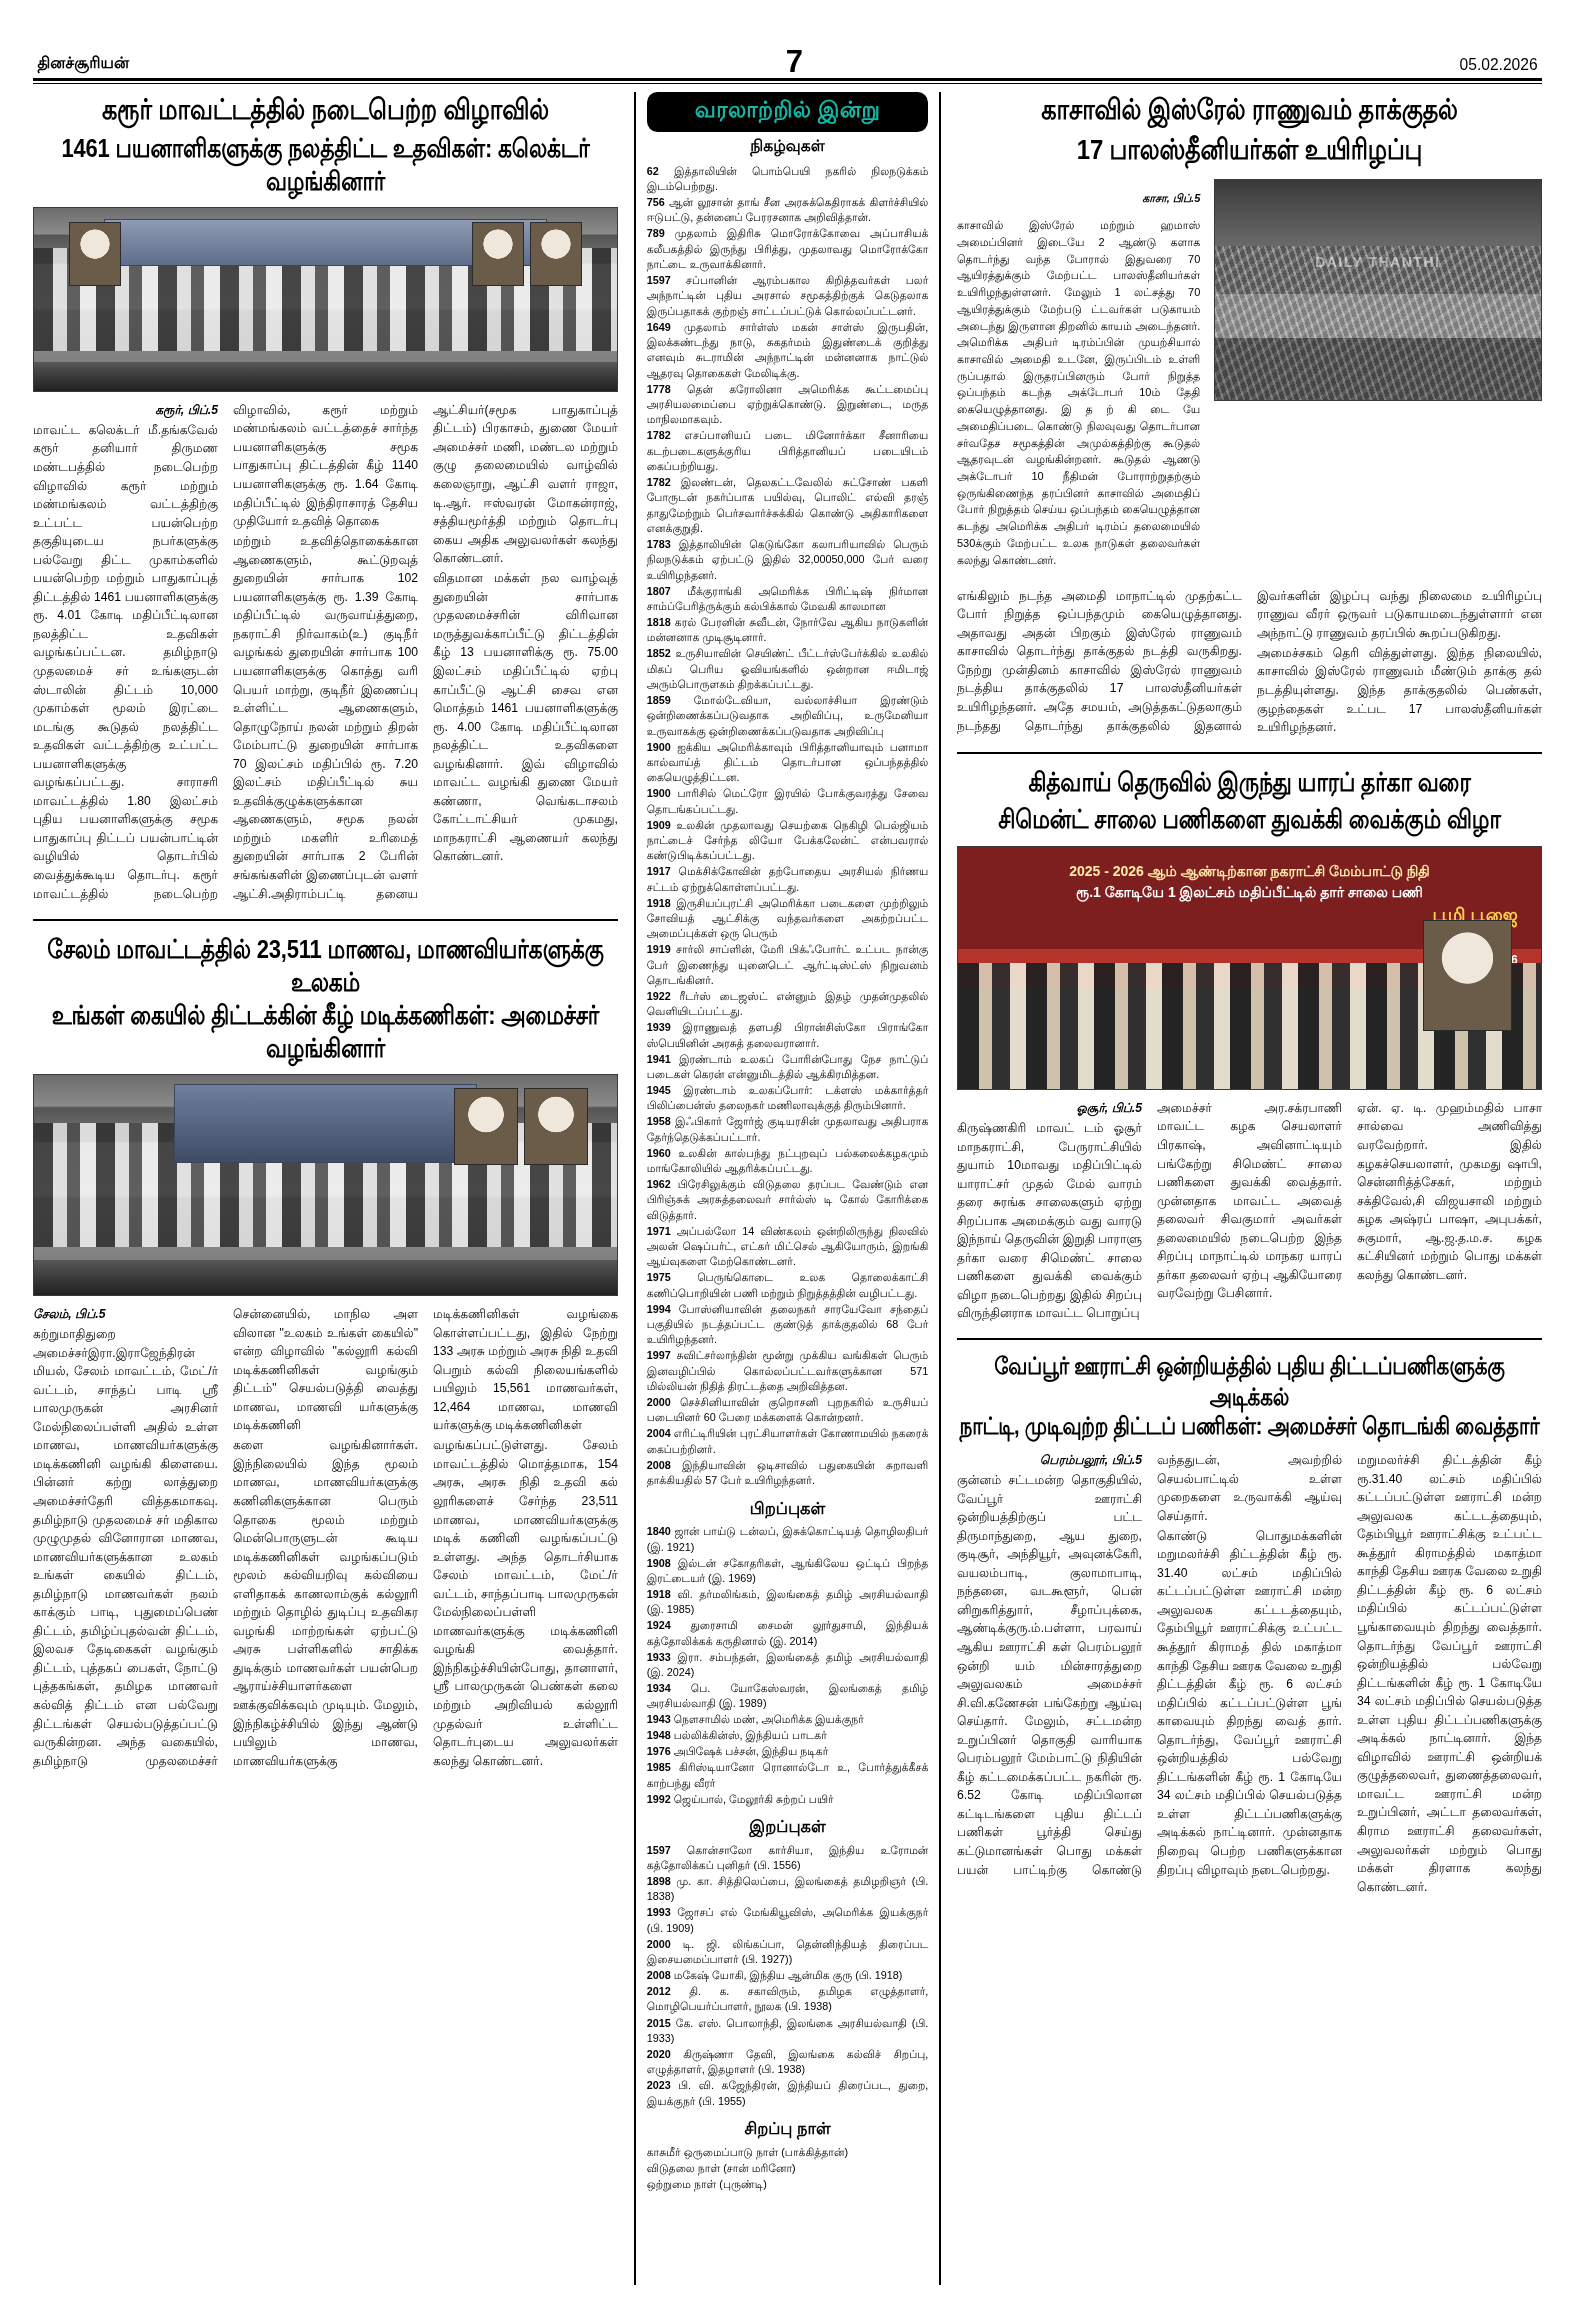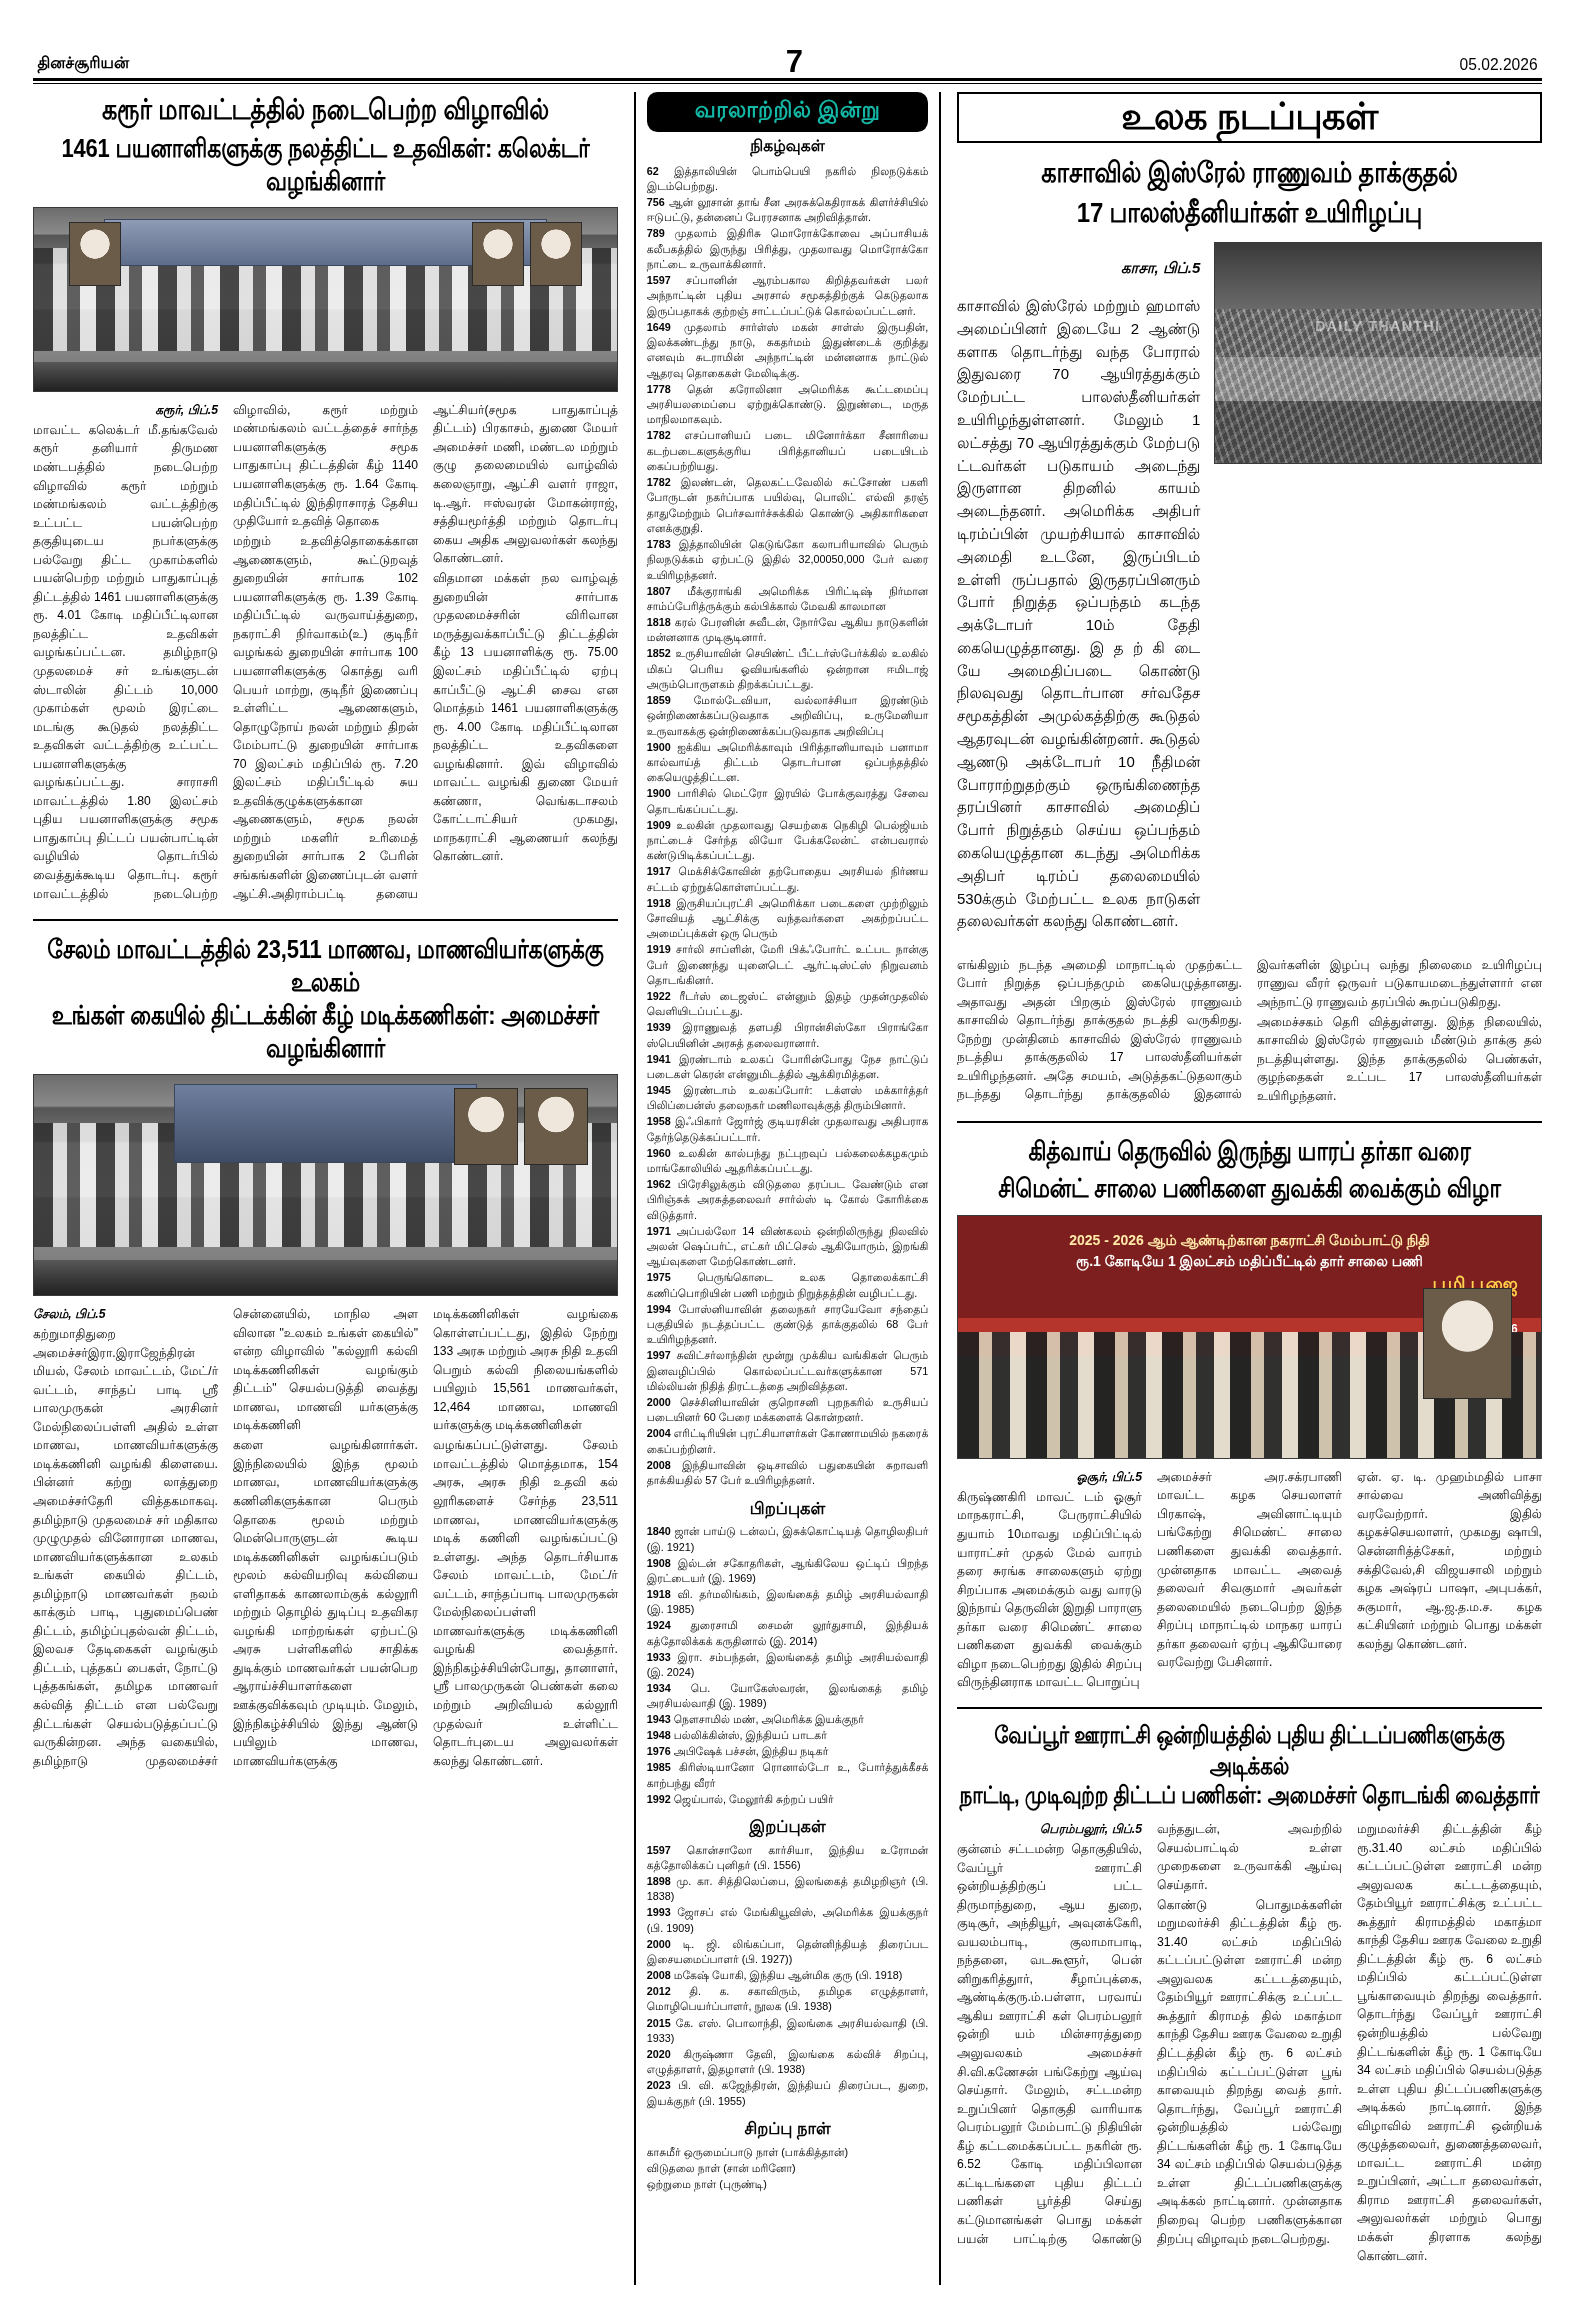--- a/index.html
+++ b/index.html
@@ -372,34 +372,31 @@
       <div class="section-head">சிறப்பு நாள்</div>
       <div class="mid-list" id="special-list">
           <div class="entry">காசுமீர் ஒருமைப்பாடு நாள் (பாக்கித்தான்)</div>
           <div class="entry">விடுதலை நாள் (சான் மரினோ)</div>
           <div class="entry">ஒற்றுமை நாள் (புருண்டி)</div>
         </div>
     </div>
 
     <div class="col col-right">
 
-      <div style="border:2.2px solid #000; padding:4.4px 7.4px; text-align:center; margin-bottom:12px;">
-        <div style="font-size:37px; font-weight:800; line-height:1.05; letter-spacing:-0.7px;">உலக நடப்புகள்</div>
-      </div>
 
       <div class="rc-box">
         <div class="headline hl-big">
           <span class="hl-line">காசாவில் இஸ்ரேல் ராணுவம் தாக்குதல்</span>
         </div>
         <div class="headline hl-big" style="margin-top:9px; margin-bottom:16.3px">
           <span class="hl-line">17 பாலஸ்தீனியர்கள் உயிரிழப்பு</span>
         </div>
 
         <div style="display:grid; grid-template-columns: 1fr 1.35fr; column-gap:13.3px;">
-          <div style="font-size:15px; line-height:1.52; text-align:justify;">
+          <div style="font-size:11px; line-height:1.52; text-align:justify;">
             <p class="dateline" style="text-align:right">காசா, பிப்.5</p>
             <p>காசாவில் இஸ்ரேல் மற்றும் ஹமாஸ் அமைப்பினர் இடையே 2 ஆண்டு களாக தொடர்ந்து வந்த போரால் இதுவரை 70 ஆயிரத்துக்கும் மேற்பட்ட பாலஸ்தீனியர்கள் உயிரிழந்துள்ளனர்.
 மேலும் 1 லட்சத்து 70 ஆயிரத்துக்கும் மேற்படு ட்டவர்கள் படுகாயம் அடைந்து இருளான திறனில் காயம் அடைந்தனர். அமெரிக்க அதிபர் டிரம்ப்பின் முயற்சியால் காசாவில் அமைதி உடனே, இருப்பிடம் உள்ளி ருப்பதால் இருதரப்பினரும் போர் நிறுத்த ஒப்பந்தம் கடந்த அக்டோபர் 10ம் தேதி கையெழுத்தானது.
 இ த ற் கி டை யே அமைதிப்படை கொண்டு நிலவுவது தொடர்பான சர்வதேச சமூகத்தின் அமுல்கத்திற்கு கூடுதல் ஆதரவுடன் வழங்கின்றனர். கூடுதல் ஆணடு அக்டோபர் 10 நீதிமன் போராற்றுதற்கும் ஒருங்கிணைந்த தரப்பினர் காசாவில் அமைதிப் போர் நிறுத்தம் செய்ய ஒப்பந்தம் கையெழுத்தான கடந்து அமெரிக்க அதிபர் டிரம்ப் தலைமையில் 530க்கும் மேற்பட்ட உலக நாடுகள் தலைவர்கள் கலந்து கொண்டனர்.</p>
           </div>
           <div class="photo gaza">
             <div class="ph-rubble"></div>
             <div class="wm">DAILY THANTHI</div>
           </div>
         </div>

